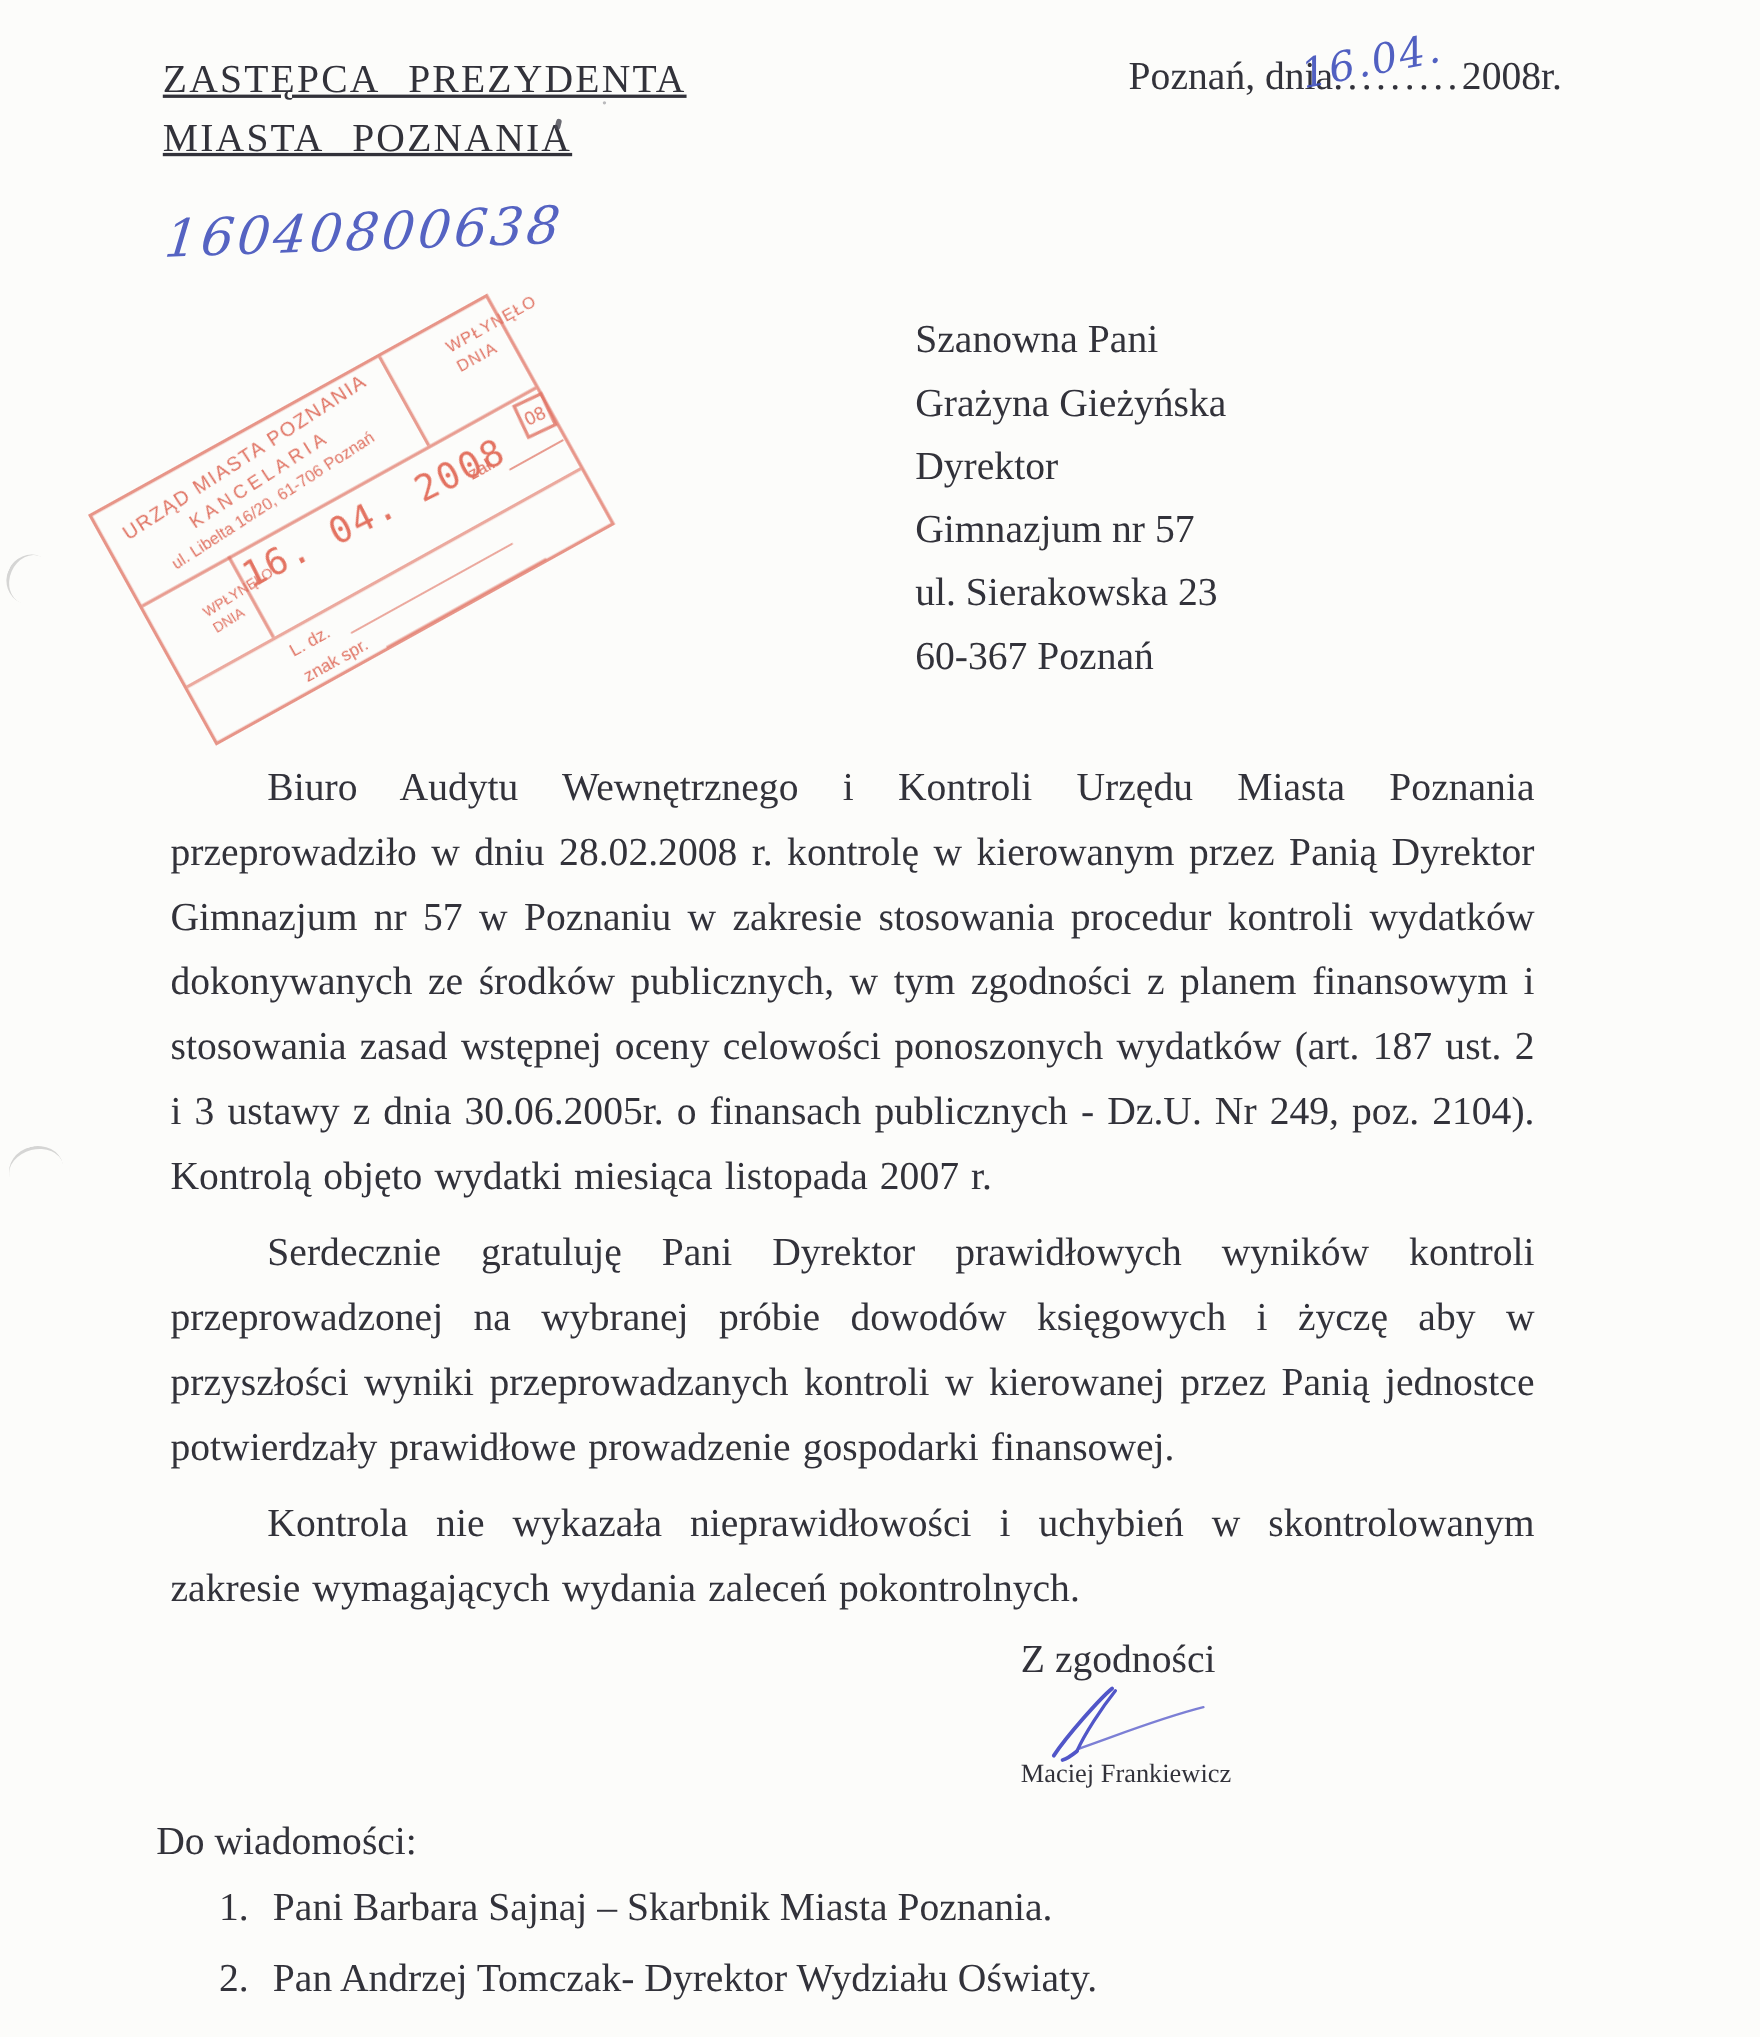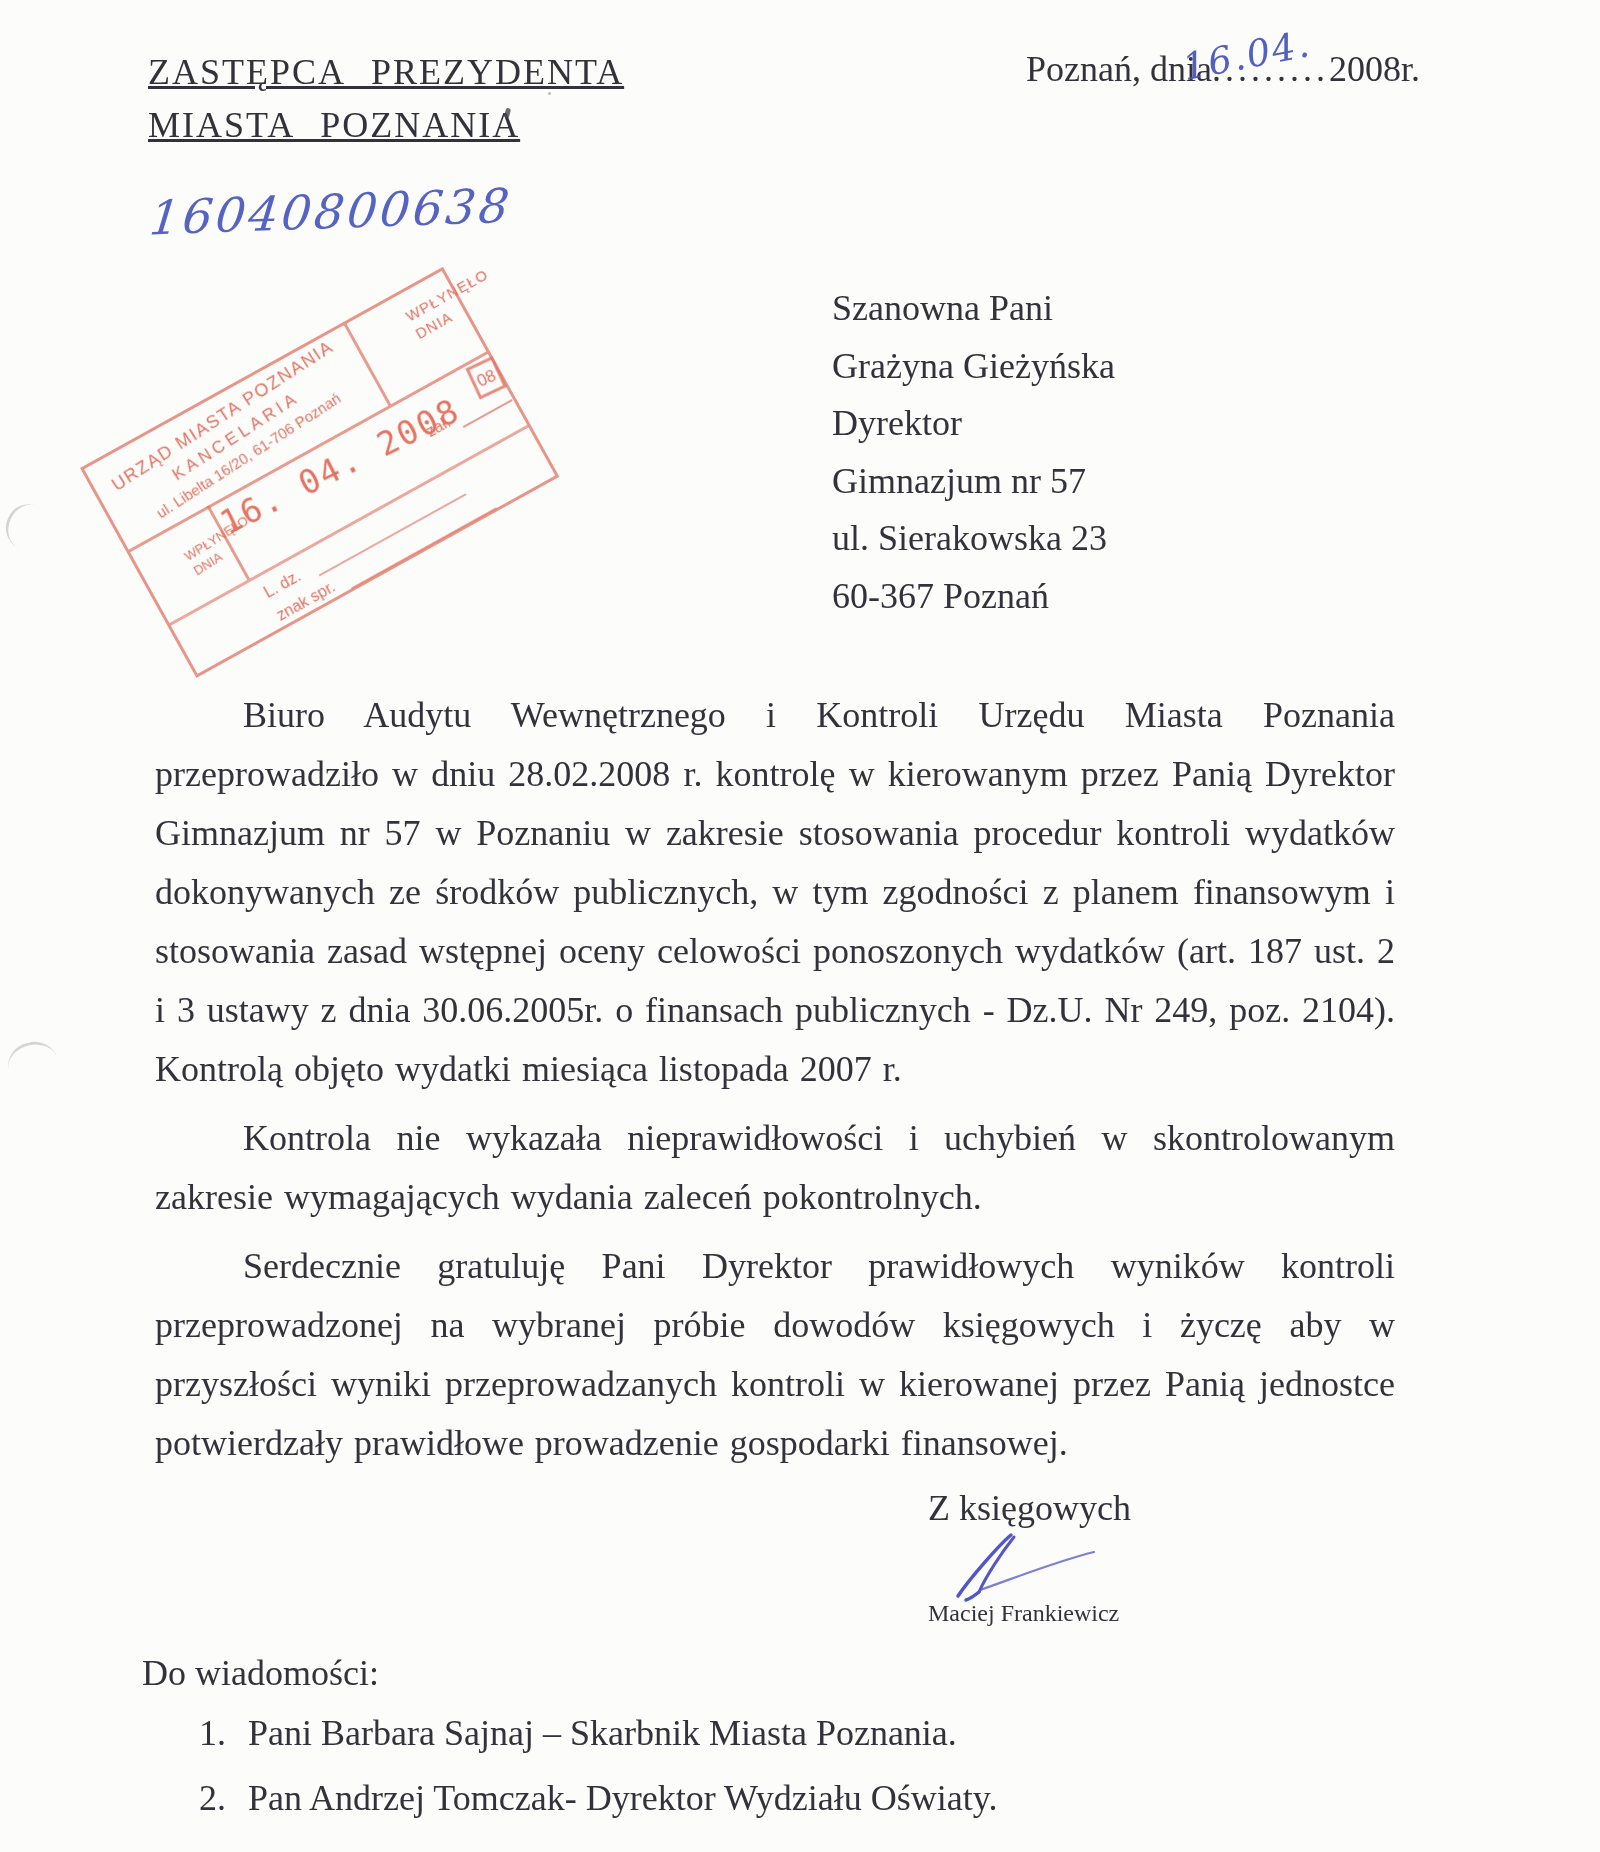--- a/index.html
+++ b/index.html
@@ -136,25 +136,25 @@
     <div>Szanowna Pani</div>
     <div>Grażyna Gieżyńska</div>
     <div>Dyrektor</div>
     <div>Gimnazjum nr 57</div>
     <div>ul. Sierakowska 23</div>
     <div>60-367  Poznań</div>
   </div>
 
   <div class="body-text">
     <p>Biuro Audytu Wewnętrznego i Kontroli Urzędu Miasta Poznania przeprowadziło w dniu 28.02.2008 r. kontrolę w kierowanym przez Panią Dyrektor Gimnazjum nr 57 w Poznaniu w zakresie stosowania procedur kontroli wydatków dokonywanych ze środków publicznych, w tym zgodności z planem finansowym i stosowania zasad wstępnej oceny celowości ponoszonych wydatków (art. 187 ust. 2 i 3 ustawy z dnia 30.06.2005r. o finansach publicznych - Dz.U. Nr 249, poz. 2104). Kontrolą objęto wydatki miesiąca listopada 2007 r.</p>
+    <p>Serdecznie gratuluję Pani Dyrektor prawidłowych wyników kontroli przeprowadzonej na wybranej próbie dowodów księgowych i życzę aby w przyszłości wyniki przeprowadzanych kontroli w kierowanej przez Panią jednostce potwierdzały prawidłowe prowadzenie gospodarki finansowej.</p>
     <p>Kontrola nie wykazała nieprawidłowości i uchybień w skontrolowanym zakresie wymagających wydania zaleceń pokontrolnych.</p>
-    <p>Serdecznie gratuluję Pani Dyrektor prawidłowych wyników kontroli przeprowadzonej na wybranej próbie dowodów księgowych i życzę aby w przyszłości wyniki przeprowadzanych kontroli w kierowanej przez Panią jednostce potwierdzały prawidłowe prowadzenie gospodarki finansowej.</p>
   </div>
 
-  <div class="closing">Z księgowych</div>
+  <div class="closing">Z zgodności</div>
   <svg class="sig" width="150" height="72" viewBox="0 0 150 72" fill="none">
     <path d="M8,64 C20,46 50,12 61,3" stroke="#5156c8" stroke-width="3.5" stroke-linecap="round"></path>
     <path d="M64,5 C52,20 36,44 29,60" stroke="#5156c8" stroke-width="3" stroke-linecap="round"></path>
     <path d="M29,60 C24,64 20,67 16,68" stroke="#5156c8" stroke-width="3.5" stroke-linecap="round"></path>
     <path d="M30,58 C62,47 104,30 144,20" stroke="#5156c8" stroke-width="2.2" stroke-linecap="round" opacity="0.75"></path>
   </svg>
   <div class="signer">Maciej Frankiewicz</div>
 
   <div class="cc-heading">Do wiadomości:</div>
   <div class="cc-list">

